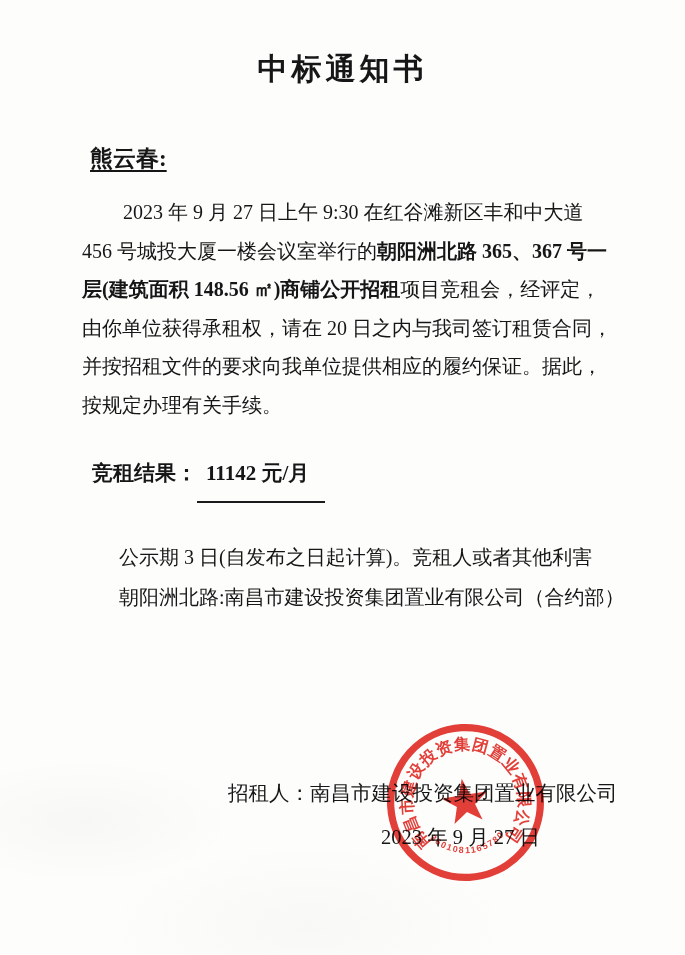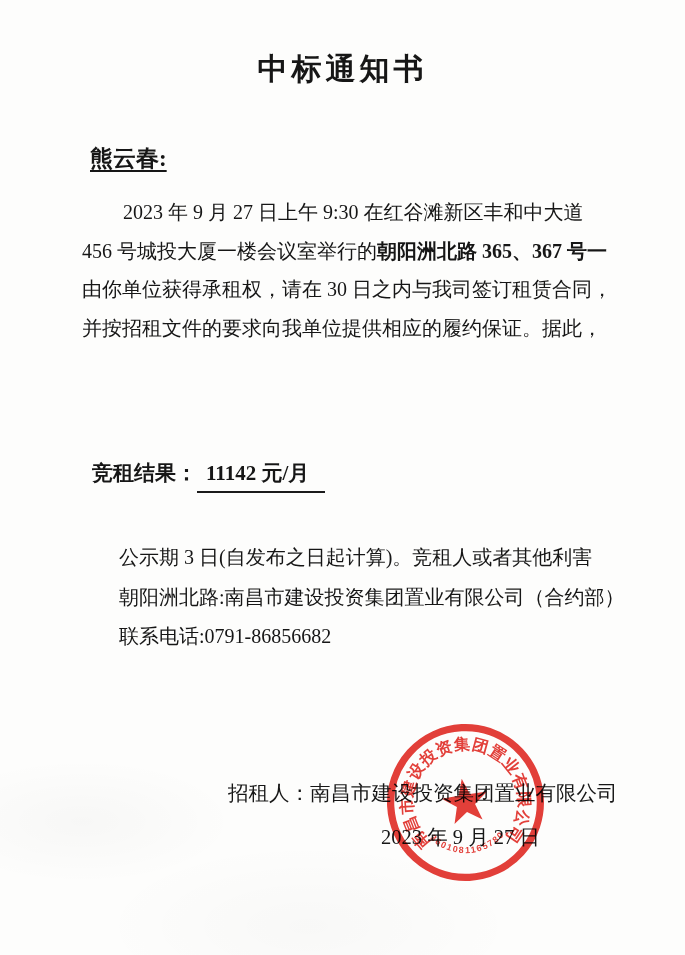--- a/index.html
+++ b/index.html
@@ -43,21 +43,21 @@
     font-weight:bold;
     text-decoration-thickness:2px;
     text-underline-offset:5px;
   }
   .result {
     position:absolute; top:459px; left:92px;
     font-size:21px; font-weight:bold; white-space:nowrap;
   }
   .result-value {
     display:inline-block;
-    padding:0 16px 4px 9px;
+    padding:0 16px 14px 9px;
     border-bottom:2px solid #1b1b1b;
     font-family:Liberation Serif, serif;
   }
   .footer-lessor {
     position:absolute; top:779px; left:228px;
     font-size:20.5px; white-space:nowrap;
   }
   .footer-date {
     position:absolute; top:823px; left:381px;
     font-size:20.5px; white-space:nowrap;
@@ -78,32 +78,33 @@
 
   <div class="title">中标通知书</div>
 
   <div class="addressee">
     <span class="u">熊云春:</span>
   </div>
 
   <div class="para1">
     <div class="line indent"><span>2023 年 9 月 27 日上午 9:30 在红谷滩新区丰和中大道</span></div>
     <div class="line"><span>456 号城投大厦一楼会议室举行的</span><span class="bu">朝阳洲北路 365、367 号一</span></div>
-    <div class="line"><span>由你单位获得承租权，请在 30 日之内与我司签订租赁合同，</span></div>
+    <div class="line"><span class="bu">层(建筑面积 148.56 ㎡)商铺公开招租</span><span>项目竞租会，经评定，</span></div>
+    <div class="line"><span>由你单位获得承租权，请在 20 日之内与我司签订租赁合同，</span></div>
     <div class="line"><span>并按招租文件的要求向我单位提供相应的履约保证。据此，</span></div>
+    <div class="line"><span>按规定办理有关手续。</span></div>
   </div>
 
   <div class="result">
     <span>竞租结果：</span><span class="result-value">11142 元/月</span>
   </div>
 
   <div class="notice">
     <div class="line indent"><span>公示期 3 日(自发布之日起计算)。竞租人或者其他利害</span></div>
     <div class="line indent"><span>朝阳洲北路:南昌市建设投资集团置业有限公司（合约部）</span></div>
-    <div class="line indent"><span>联系电话:0791-86856682</span></div>
   </div>
 
   <div class="footer-lessor">招租人：南昌市建设投资集团置业有限公司</div>
   <div class="footer-date">2023 年 9 月 27 日</div>
 
   <svg class="seal" viewBox="0 0 200 200" xmlns="http://www.w3.org/2000/svg" xmlns:xlink="http://www.w3.org/1999/xlink" aria-hidden="true">
     <defs>
       <path id="sealArcTop" d="M 49.4,142.4 A 66,66 0 1,1 150.6,142.4" fill="none"></path>
       <path id="sealArcBottom" d="M 48.4,136.1 A 63,63 0 0,0 151.6,136.1" fill="none"></path>
     </defs>

